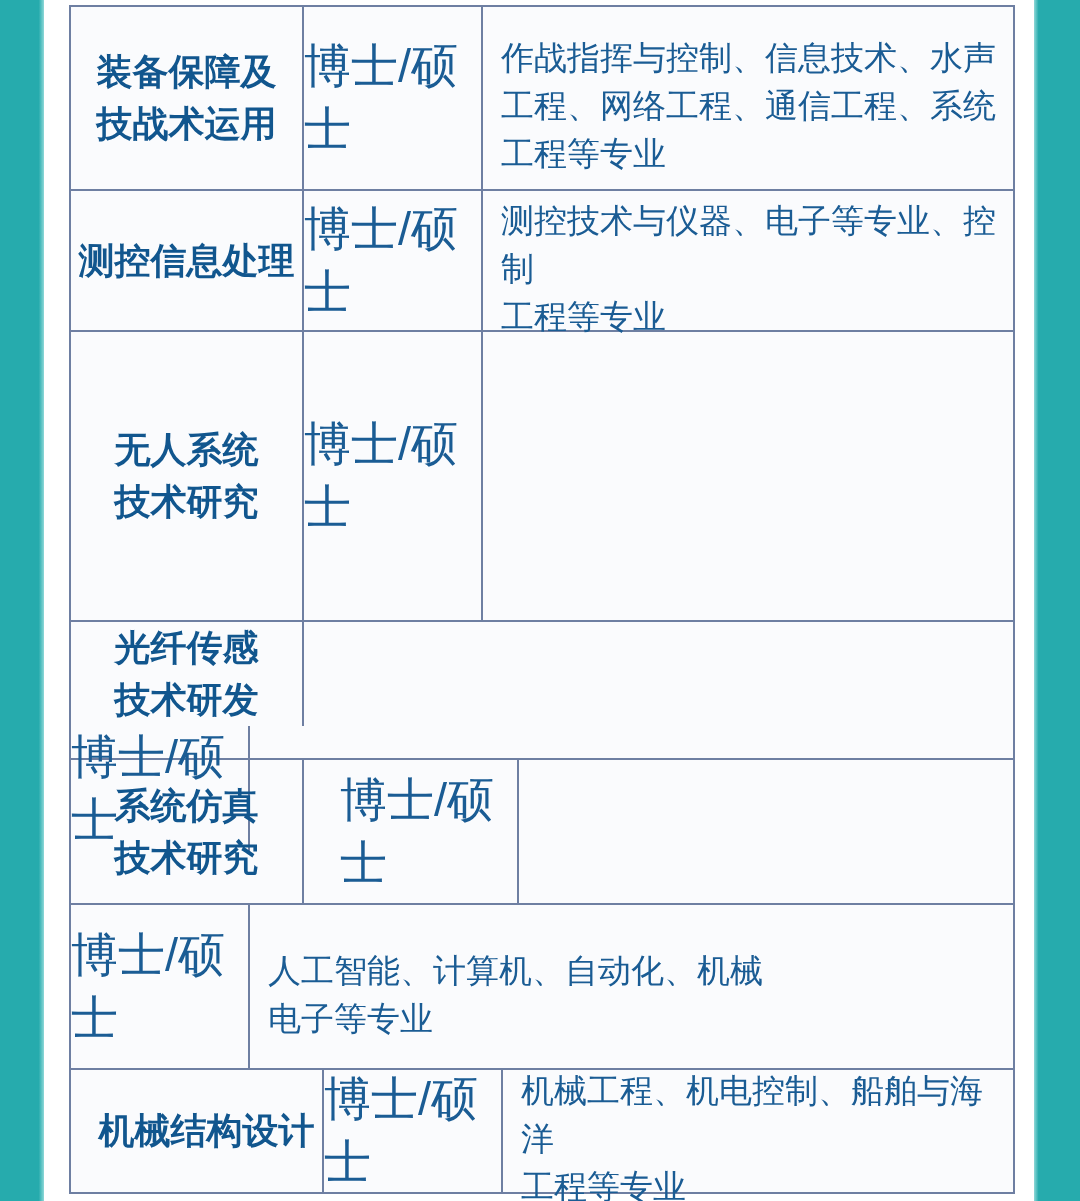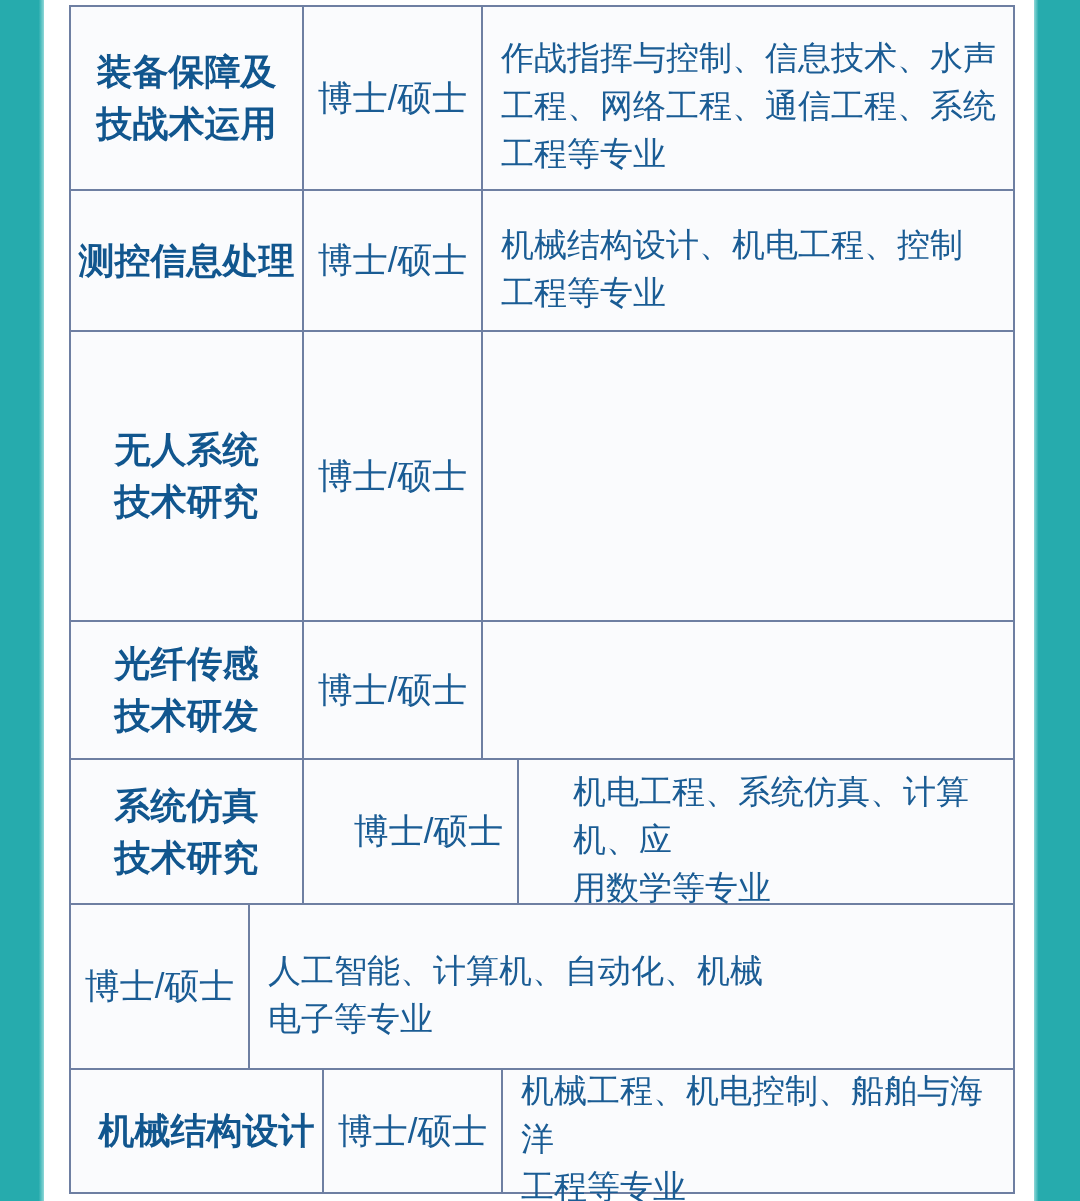--- a/index.html
+++ b/index.html
@@ -38,21 +38,21 @@
   }
   .row {
     display: flex;
     box-sizing: border-box;
     border-bottom: 2px solid #6e7fa2;
   }
   .row:last-child { border-bottom: none; margin-left: 20px; }
   .row:nth-child(1) { height: 184px; }
   .row:nth-child(2) { height: 141px; }
   .row:nth-child(3) { height: 290px; }
-  .row:nth-child(4) { height: 138px; }
+  .row:nth-child(4) { height: 138px; flex-direction: column; }
   .row:nth-child(5) { height: 145px; gap: 36px; }
   .row:nth-child(6) { height: 165px; }
   .row:nth-child(7) { height: 122px; }
   .cell {
     box-sizing: border-box;
     display: flex;
     align-items: center;
     white-space: pre-line;
   }
   .cell.position {
@@ -62,22 +62,22 @@
     text-align: center;
     font-size: 36px;
     line-height: 52px;
     font-weight: 700;
     color: #11568e;
   }
   .cell.degree {
     width: 179px;
     border-right: 2px solid #6e7fa2;
     justify-content: center;
-    text-align: right;
-    font-size: 35px;
+    text-align: left;
+    font-size: 47px;
     font-weight: 400;
     color: #1a5c94;
   }
   .cell.majors {
     flex: 1;
     padding: 22px 10px 6px 18px;
     font-size: 33px;
     line-height: 48px;
     font-weight: 400;
     color: #1a5c94;
@@ -98,42 +98,40 @@
 技战术运用</div>
       <div class="cell degree">博士/硕士</div>
       <div class="cell majors">作战指挥与控制、信息技术、水声
 工程、网络工程、通信工程、系统
 工程等专业</div>
     </div>
 
     <div class="row">
       <div class="cell position">测控信息处理</div>
       <div class="cell degree">博士/硕士</div>
-      <div class="cell majors">机械结构设计、机电工程、控制
+      <div class="cell majors">测控技术与仪器、电子等专业、控制
 工程等专业</div>
     </div>
 
     <div class="row">
       <div class="cell position">无人系统
 技术研究</div>
       <div class="cell degree">博士/硕士</div>
     </div>
 
     <div class="row">
       <div class="cell position">光纤传感
 技术研发</div>
       <div class="cell degree">博士/硕士</div>
     </div>
 
     <div class="row">
       <div class="cell position">系统仿真
 技术研究</div>
       <div class="cell degree">博士/硕士</div>
-      <div class="cell majors">机电工程、系统仿真、计算机、应
-用数学等专业</div>
     </div>
 
     <div class="row">
       <div class="cell degree">博士/硕士</div>
       <div class="cell majors">人工智能、计算机、自动化、机械
 电子等专业</div>
     </div>
 
     <div class="row">
       <div class="cell position">机械结构设计</div>

